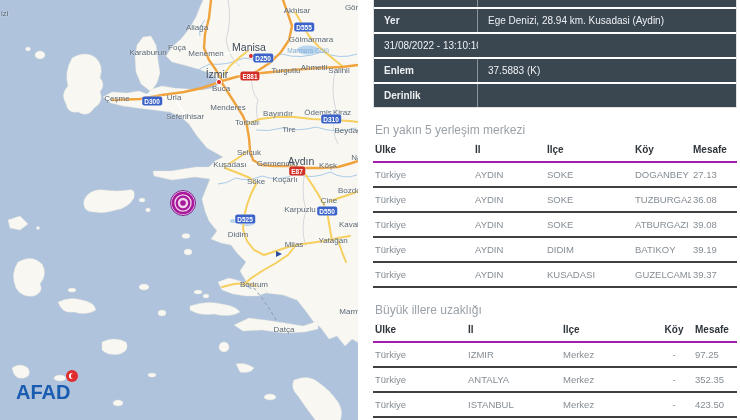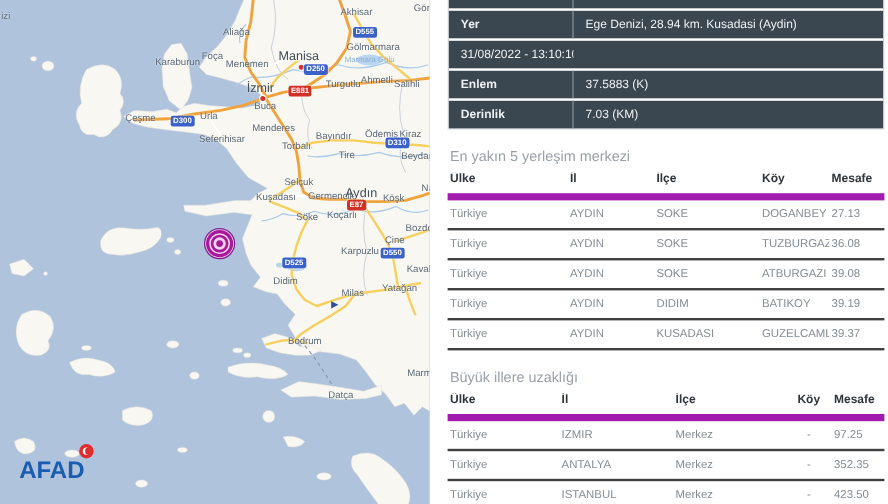--- a/index.html
+++ b/index.html
@@ -23,21 +23,21 @@
   
   .info-pane{flex:1;padding:0 3px 16px 15px;box-sizing:border-box;}
   .detail-table{border:1px solid #e0e2e4;border-top:none;}
   .d-row{display:grid;grid-template-columns:104px 1fr;background:#3a4650;border-top:2px solid #fff;}
   .d-row:first-child{border-top:none;height:7px;}
   .d-row:first-child > div{padding:0;}
   .d-row > div{padding:6px 10px;font-size:10px;color:#eef1f3;white-space:nowrap;overflow:hidden;}
   .d-label{font-weight:bold;color:#fff;border-right:1px solid #8a949c;}
   .section-title{font-size:12px;color:#9aa1a8;margin:15px 0 3px 2px;}
   .g-header,.g-row{display:grid;align-items:center;}
-  .g-header{font-weight:bold;font-size:10px;color:#2f353b;padding:4px 0 6px;border-bottom:6px solid #a21caf;}
+  .g-header{font-weight:bold;font-size:10px;color:#2f353b;padding:4px 0 6px;border-bottom:2px solid #a21caf;}
   .g-row{font-size:9.5px;color:#858d94;padding:6px 0;border-bottom:2px solid #404040;}
   .g-header > div,.g-row > div{padding-left:2px;white-space:nowrap;overflow:hidden;}
   .t2{grid-template-columns:100px 72px 88px 58px 1fr;}
   .t3{grid-template-columns:93px 95px 92px 40px 1fr;}
   .t3 .c-koy{text-align:center;}
 </style>
 </head>
 <body>
 
 <div class="app">
@@ -219,21 +219,20 @@
       </div>
       <div class="d-row">
         <div>31/08/2022 - 13:10:10 (TS)</div>
       </div>
       <div class="d-row">
         <div class="d-label">Enlem</div>
         <div>37.5883 (K)</div>
       </div>
       <div class="d-row">
         <div class="d-label">Derinlik</div>
-        <div>7.03 (KM)</div>
       </div>
     </div>
 
     <div class="section-title">En yakın 5 yerleşim merkezi</div>
     <div>
       <div class="g-header t2">
         <div>Ülke</div>
         <div>İl</div>
         <div>İlçe</div>
         <div>Köy</div>

